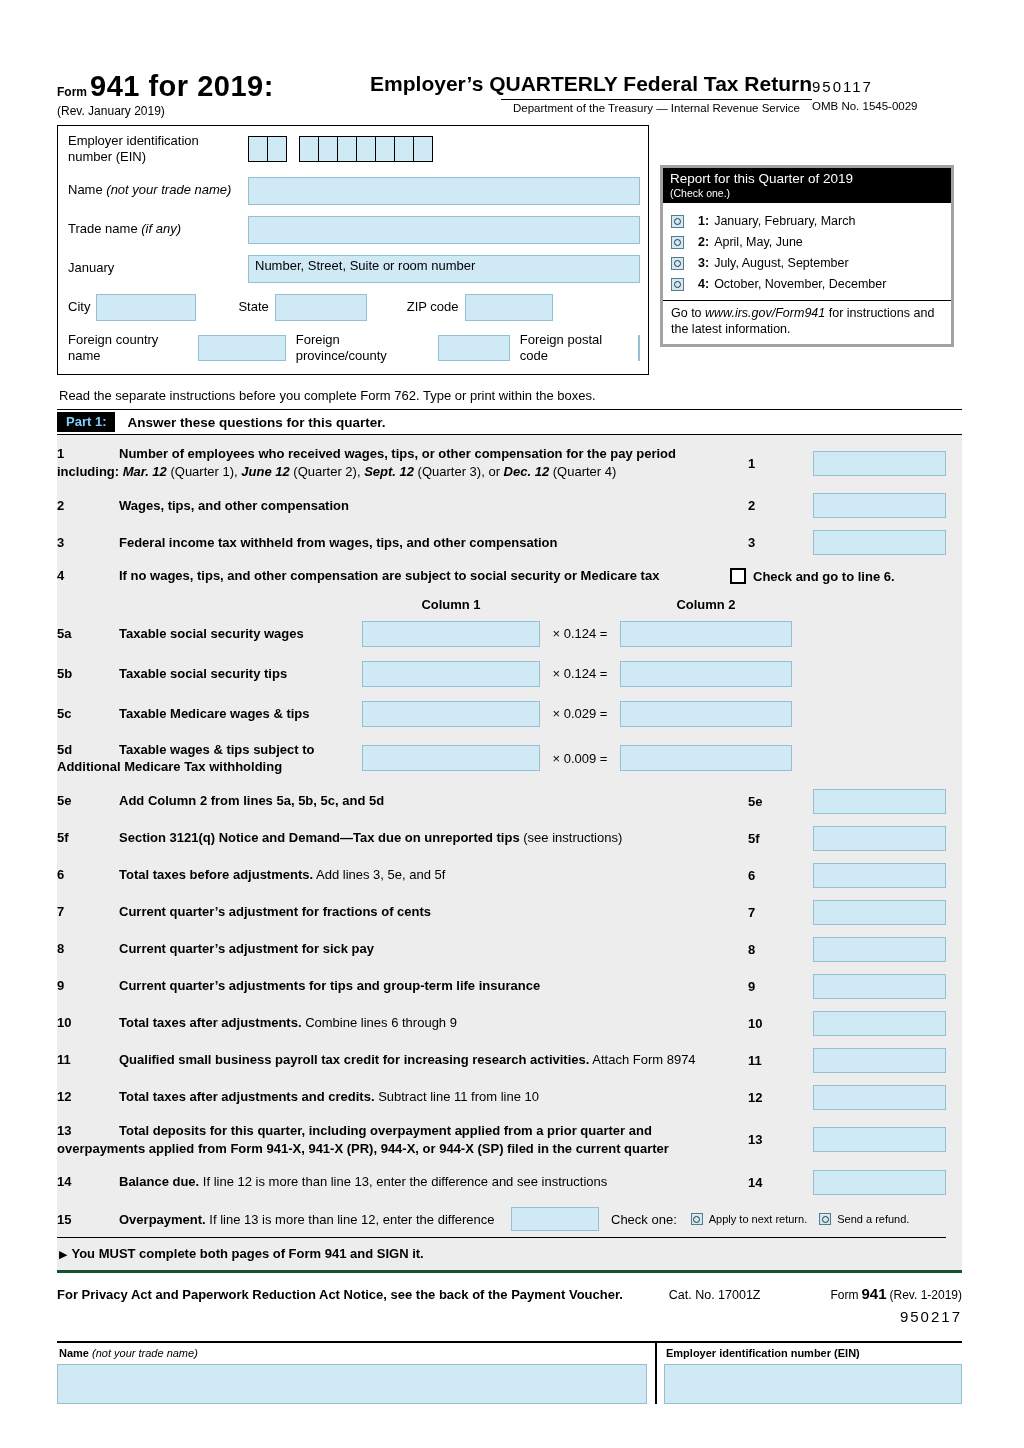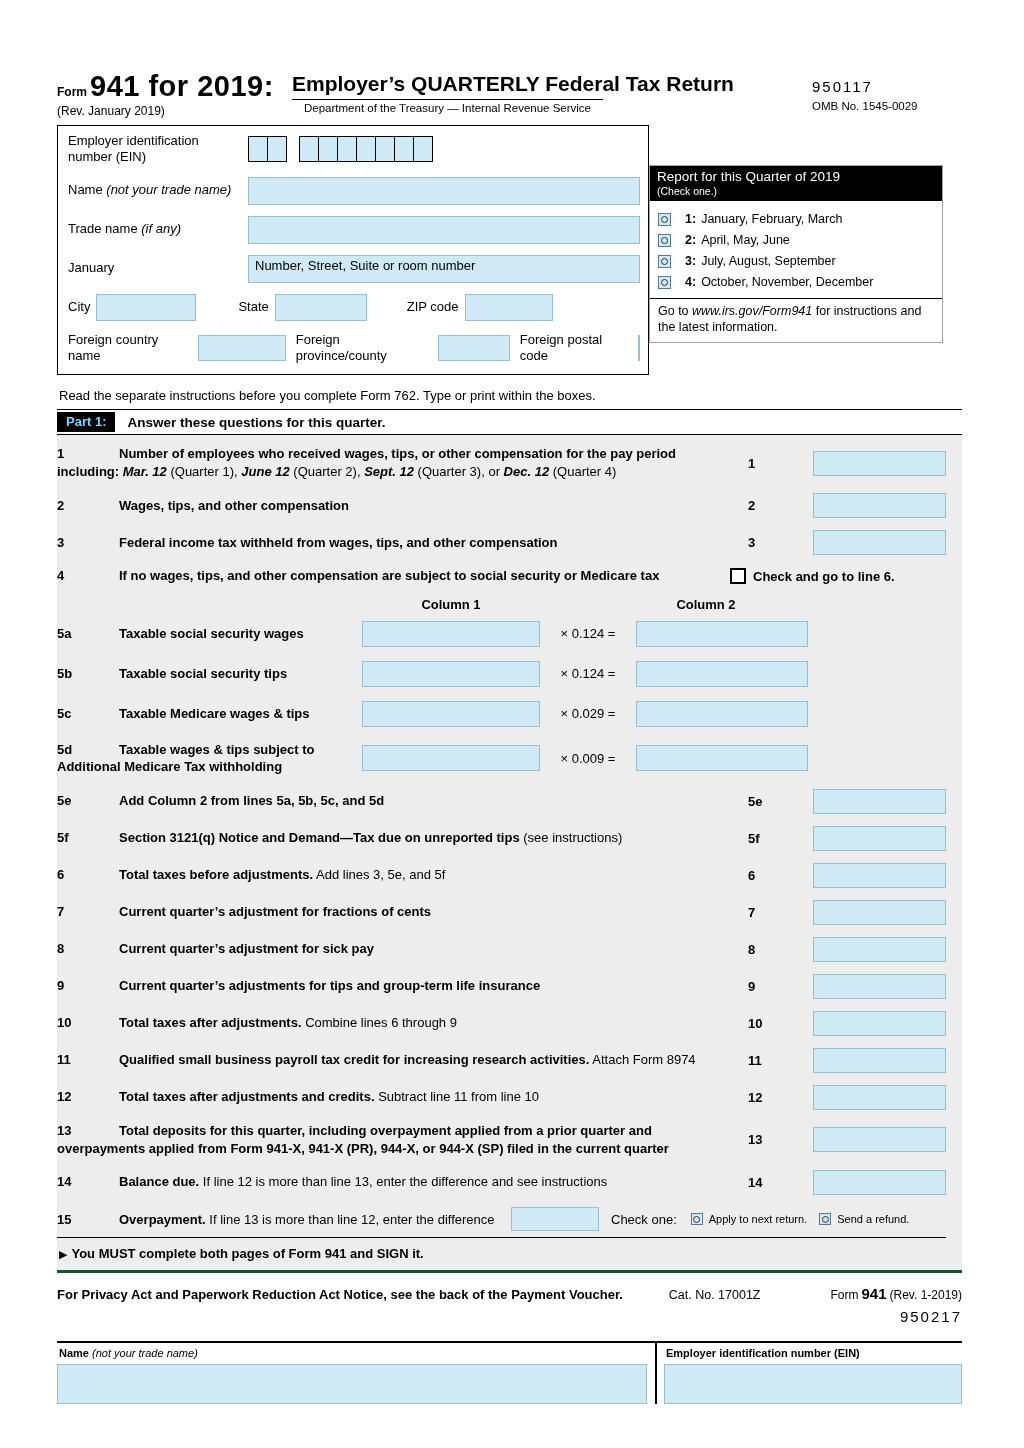--- a/index.html
+++ b/index.html
@@ -6,21 +6,21 @@
   html,body { background:#888; }
   body { width:1024px; margin:0 auto; font-family:"Liberation Sans","DejaVu Sans",sans-serif; color:#000; }
   .sheet { position:relative; width:1024px; height:1448px; background:#fff; padding:70px 62px 0 57px; overflow:hidden; }
 
   
   .hdr { display:flex; align-items:flex-start; }
   .hdr-left { width:235px; }
   .form-word { font-size:12px; font-weight:bold; margin-right:3px; }
   .form-big { font-size:29px; font-weight:bold; letter-spacing:0.5px; }
   .rev { font-size:12px; margin-top:1px; }
-  .hdr-center { flex:1; text-align:left; padding-top:2px; }
+  .hdr-center { flex:1; text-align:right; padding-top:2px; }
   .main-title { font-size:21px; font-weight:bold; line-height:1.15; }
   .dept { font-size:11.5px; display:inline-block; border-top:1px solid #000; padding:2px 12px 0 12px; margin-top:3px; }
   .hdr-right { width:150px; padding-top:8px; }
   .doccode { font-size:15px; letter-spacing:2px; }
   .omb { font-size:11.5px; margin-top:5px; }
   .doccode2 { font-size:15px; letter-spacing:2px; text-align:right; margin-top:6px; }
 
   
   .input { background:#cfe9f5; border:1px solid #97bfd3; display:inline-block; }
   .h28 { height:28px; }
@@ -41,21 +41,21 @@
   .cbox { height:27px; }
   .cb1 { width:100px; margin-right:42px; }
   .cb2 { width:92px; margin-right:40px; }
   .cb3 { width:88px; }
   .frow .lbl { margin-right:5px; }
   .fb { height:26px; }
   .fb1 { width:88px; margin-right:10px; }
   .fb2 { width:72px; margin-right:10px; }
   .fb3 { flex:1; }
 
-  .qtr-box { width:294px; margin-top:40px; border:1px solid #a3a3a3; }
+  .qtr-box { width:294px; margin-left:11px; margin-top:40px; border:3px solid #a3a3a3; }
   .qtr-hd { background:#000; color:#fff; padding:3px 7px 4px; }
   .qtr-title { font-size:13.5px; }
   .qtr-sub { font-size:10.5px; margin-top:1px; }
   .qtr-opts { padding:5px 8px 2px; }
   .qtr-opt { display:flex; align-items:center; margin:6px 0 7px; }
   .chk { display:inline-flex; align-items:center; justify-content:center; width:13px; height:13px; background:#cfe9f5; border:1px solid #5a7a8a; flex:none; }
   .circ { width:7px; height:7px; border:1px solid #333; border-radius:50%; }
   .optnum { font-weight:bold; font-size:12.5px; margin:0 5px 0 14px; }
   .opttext { font-size:12.5px; }
   .qtr-goto { border-top:1px solid #000; padding:4px 8px 6px; font-size:12.5px; line-height:1.3; }
@@ -83,21 +83,21 @@
   .chk4lbl { font-size:13px; font-weight:bold; margin-left:7px; }
 
   .colhdr { display:flex; font-weight:bold; font-size:13px; padding:5px 0 2px; }
   .colhdr .sp1 { width:305px; }
   .colhdr .c1 { width:178px; text-align:center; }
   .colhdr .spm { width:80px; }
   .colhdr .c2 { width:172px; text-align:center; }
   .row5 { display:flex; align-items:center; padding:7px 0; }
   .row5 .t { width:305px; font-size:13px; line-height:1.35; padding-right:6px; }
   .box1 { width:178px; height:26px; }
-  .mult { width:96px; text-align:center; font-size:13px; }
+  .mult { width:80px; text-align:center; font-size:13px; }
   .box2 { width:172px; height:26px; }
 
   .t15 { width:454px; font-size:13px; }
   .box15 { width:88px; height:24px; }
   .co { font-size:13px; margin-left:12px; margin-right:14px; }
   .sm { width:12px; height:12px; }
   .optsm { font-size:11px; margin:0 12px 0 6px; }
 
   .must { border-top:1px solid #000; padding:8px 0 9px 2px; font-size:13px; font-weight:bold; }
   .arrow { font-size:11px; margin-right:4px; }

